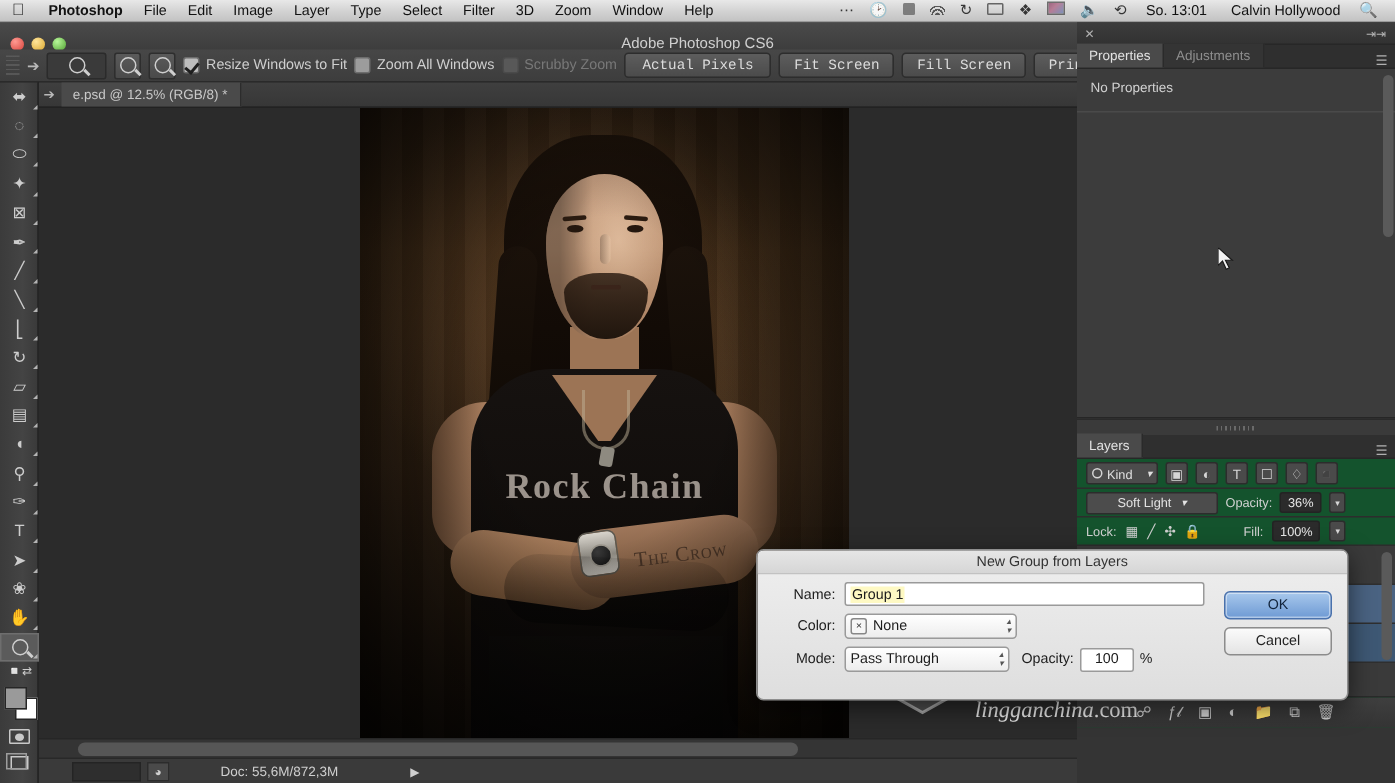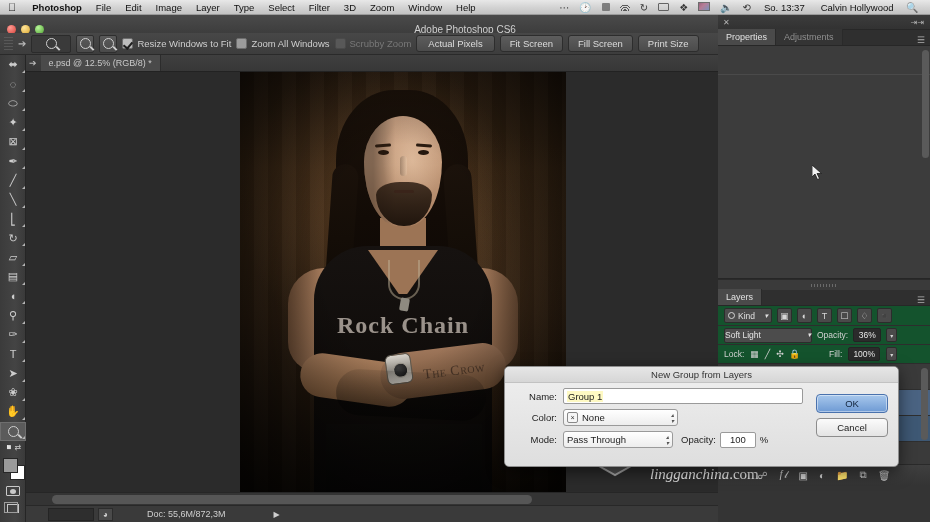--- a/index.html
+++ b/index.html
@@ -68,21 +68,21 @@
       border:1px solid #2e2e2e;border-radius:2px;display:flex;align-items:center;justify-content:center;}
   .chk{display:flex;align-items:center;gap:4px;font-size:9.5px;color:#cfcfcf;white-space:nowrap;}
   .chk .box{width:11px;height:11px;background:#bdbdbd;border:1px solid #6d6d6d;border-radius:2px;
             position:relative;}
   .chk .box.on:after{content:"";position:absolute;left:2px;top:1px;width:4px;height:7px;
         border-right:2px solid #1f1f1f;border-bottom:2px solid #1f1f1f;transform:rotate(40deg);}
   .chk .box.empty{background:#9c9c9c;}
   .chk.dim{color:#787878;}
   .chk.dim .box{background:#585858;border-color:#4a4a4a;}
   .obtn{height:17px;padding:0 9px;display:flex;align-items:center;font-size:9.5px;color:#dcdcdc;
-        background:linear-gradient(to bottom,#5d5d5d,#4b4b4b);border:1px solid #2d2d2d;border-radius:3px;}
+        background:linear-gradient(to bottom,#5d5d5d,#4b4b4b);border:1px solid #2d2d2d;border-radius:3px;font-family:Liberation Mono, monospace;}
   .obtn.wide{padding:0 11px;}
 
   
   .toolbar{position:absolute;left:0;top:55px;width:26px;height:467px;
     background:linear-gradient(to right,#3b3b3b,#444 60%,#3a3a3a);border-right:1px solid #252525;}
   .tool{width:26px;height:19.3px;display:flex;align-items:center;justify-content:center;
         position:relative;color:#cdcdcd;font-size:11px;}
   .tool:after{content:"";position:absolute;right:1.5px;bottom:1.5px;width:0;height:0;
         border-left:3px solid transparent;border-bottom:3px solid #b5b5b5;}
   .tool.nodot:after{display:none;}
@@ -203,21 +203,21 @@
   .layerspanel{background:#14532d;}
   .lfilter{height:20px;display:flex;align-items:center;gap:5px;padding:0 6px;border-bottom:1px solid #2d2d2d;}
   .kindsel{width:48px;height:15px;background:#4c4c4c;border:1px solid #2c2c2c;border-radius:2px;
       display:flex;align-items:center;gap:3px;padding:0 3px;font-size:8.5px;color:#e0e0e0;}
   .kindsel .mg{width:7px;height:7px;border:1.2px solid #d5d5d5;border-radius:50%;}
   .kindsel .ar{margin-left:auto;font-size:7px;}
   .fico{width:15px;height:15px;background:#4a4a4a;border:1px solid #2c2c2c;border-radius:2px;
       display:flex;align-items:center;justify-content:center;font-size:9px;color:#d6d6d6;}
   .lblend{height:19px;display:flex;align-items:center;gap:5px;padding:0 6px;border-bottom:1px solid #2d2d2d;}
   .blendsel{width:88px;height:15px;background:#4c4c4c;border:1px solid #2c2c2c;border-radius:2px;
-      display:flex;align-items:center;padding:0 0;font-size:8.5px;color:#e4e4e4;}
+      display:flex;align-items:center;padding:0 20px;font-size:8.5px;color:#e4e4e4;}
   .blendsel .ar{margin-left:auto;font-size:7px;}
   .lbl{font-size:8.5px;color:#d2d2d2;}
   .numfld{width:28px;height:14px;background:#2b2b2b;border:1px solid #232323;border-radius:2px;
       display:flex;align-items:center;justify-content:center;font-size:8.5px;color:#e6e6e6;}
   .stepper{width:11px;height:14px;background:#4a4a4a;border:1px solid #2c2c2c;border-radius:2px;
       display:flex;align-items:center;justify-content:center;font-size:6px;color:#d6d6d6;}
   .llock{height:19px;display:flex;align-items:center;gap:6px;padding:0 6px;border-bottom:1px solid #2d2d2d;}
   .lockico{font-size:9px;color:#d0d0d0;}
   .layerlist{position:relative;height:100px;background:#3a3a3a;overflow:hidden;}
   .lrow{height:26px;display:flex;align-items:center;gap:4px;padding:0 4px;border-bottom:1px solid #2f2f2f;
@@ -295,21 +295,21 @@
       <span class="si">⋯</span>
       <span class="si">🕑</span>
       <span class="si"><i class="tinysq"></i></span>
       <span class="si"><i class="airport"></i></span>
       <span class="si">↻</span>
       <span class="si"><i class="mon"></i></span>
       <span class="si">❖</span>
       <span class="si"><i class="flagicon"></i></span>
       <span class="si">🔈</span>
       <span class="si">⟲</span>
-      <span class="clock">So. 13:37</span>
+      <span class="clock">So. 13:01</span>
       <span class="user">Calvin Hollywood</span>
       <span class="si">🔍</span>
     </span>
   </div>
 
   <div class="pstitle">
     <div class="traffic">
       <span class="tl r"></span>
       <span class="tl y"></span>
       <span class="tl g"></span>
@@ -441,20 +441,21 @@
     <div class="panel-hdr">
       <span class="closeX">✕</span>
       <span class="dockico">⇥⇥</span>
     </div>
     <div class="tabrow">
       <span class="ptab active">Properties</span>
       <span class="ptab">Adjustments</span>
       <span class="pmenu">☰</span>
     </div>
     <div class="propsbody">
+      <div class="noprops">No Properties</div>
       <div class="propsplit"></div>
       <div class="vscroll" style="height:108px;top:4px;"></div>
     </div>
     <div class="grabber">
         <i></i>
       </div>
 
     <div class="layerspanel">
       <div class="tabrow">
         <span class="ptab active">Layers</span>

